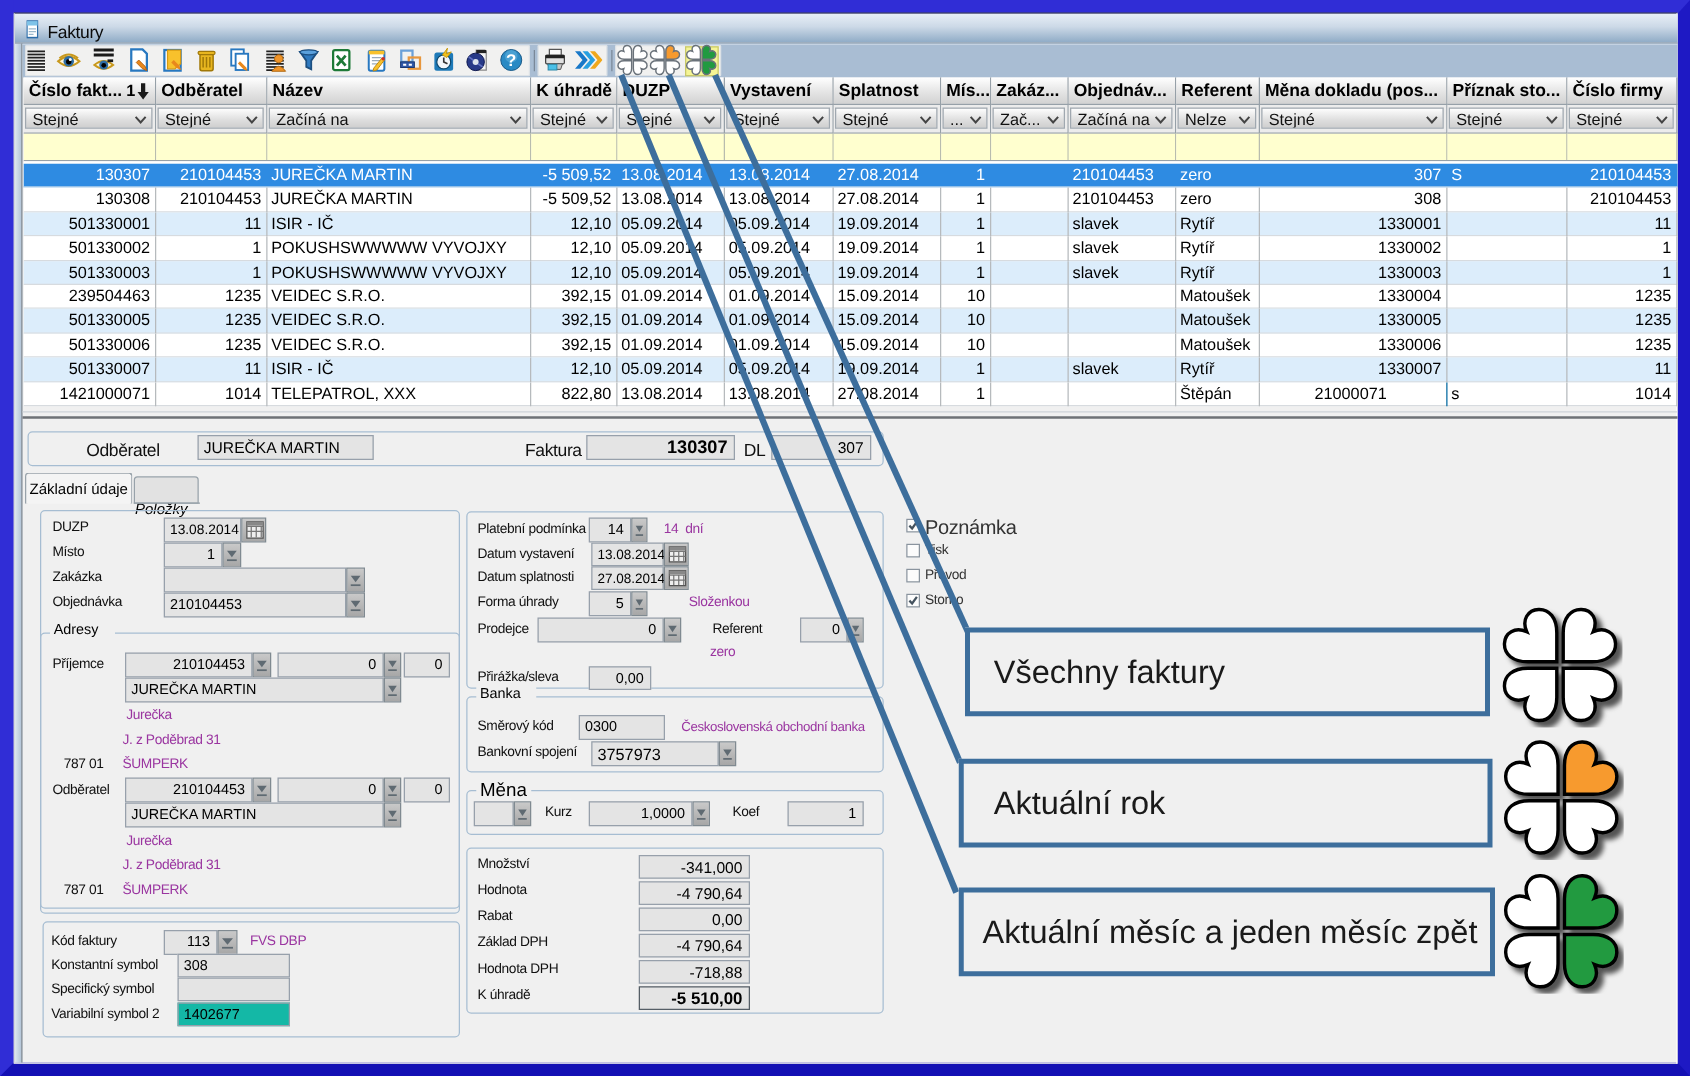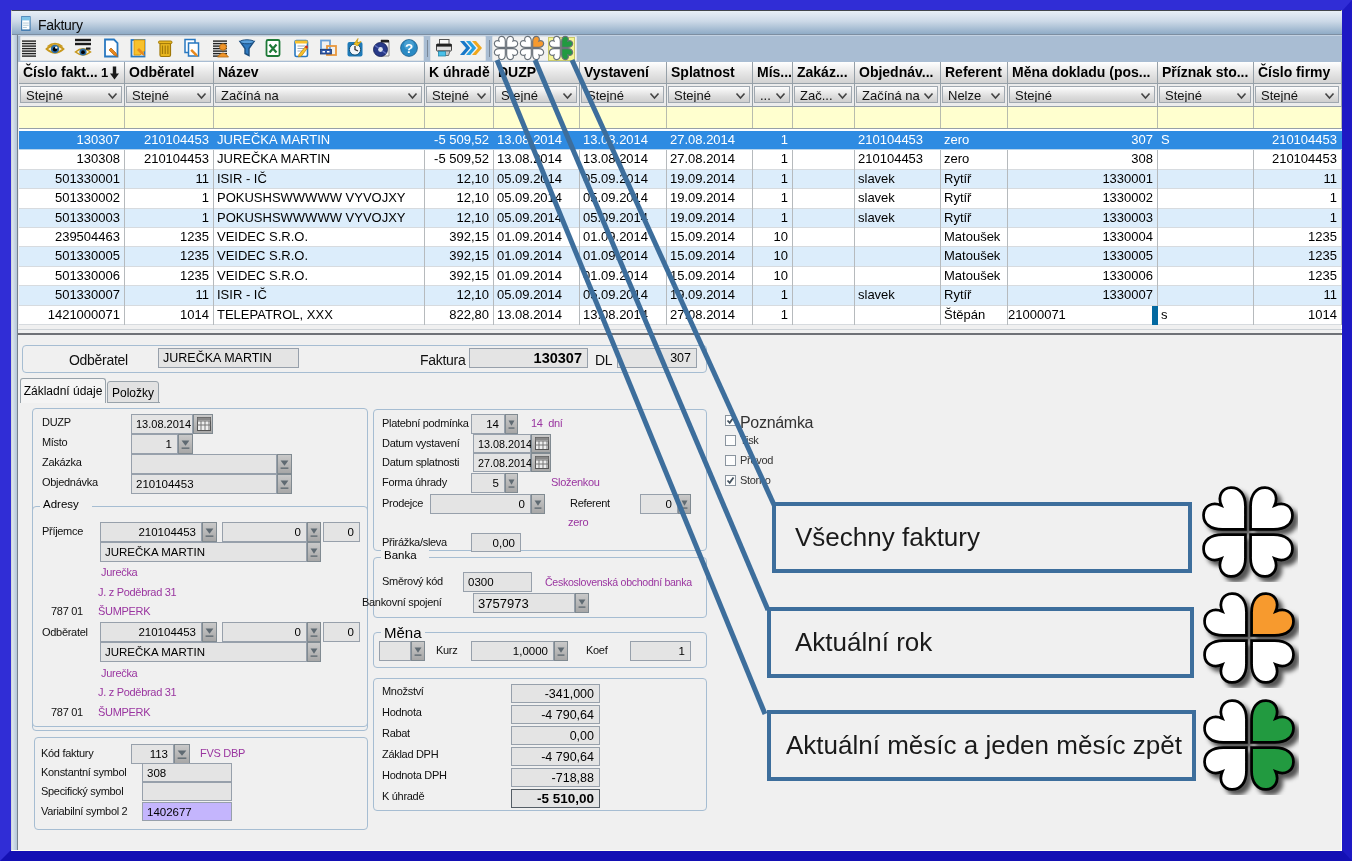--- a/index.html
+++ b/index.html
@@ -432,34 +432,34 @@
 <div class="dcell" style="left:125px;top:305.6px;width:89px;height:19.4px;color:#000;text-align:right;padding-right:4px;border-right:1px solid #b6babd;">1014</div>
 <div class="dcell" style="left:214px;top:305.6px;width:211px;height:19.4px;color:#000;text-align:left;padding-left:3px;border-right:1px solid #b6babd;">TELEPATROL, XXX</div>
 <div class="dcell" style="left:425px;top:305.6px;width:69px;height:19.4px;color:#000;text-align:right;padding-right:4px;border-right:1px solid #b6babd;">822,80</div>
 <div class="dcell" style="left:494px;top:305.6px;width:86px;height:19.4px;color:#000;text-align:left;padding-left:3px;border-right:1px solid #b6babd;">13.08.2014</div>
 <div class="dcell" style="left:580px;top:305.6px;width:87px;height:19.4px;color:#000;text-align:left;padding-left:3px;border-right:1px solid #b6babd;">13.08.2014</div>
 <div class="dcell" style="left:667px;top:305.6px;width:86px;height:19.4px;color:#000;text-align:left;padding-left:3px;border-right:1px solid #b6babd;">27.08.2014</div>
 <div class="dcell" style="left:753px;top:305.6px;width:40px;height:19.4px;color:#000;text-align:right;padding-right:4px;border-right:1px solid #b6babd;">1</div>
 <div class="dcell" style="left:793px;top:305.6px;width:62px;height:19.4px;border-right:1px solid #b6babd;"></div>
 <div class="dcell" style="left:855px;top:305.6px;width:86px;height:19.4px;border-right:1px solid #b6babd;"></div>
 <div class="dcell" style="left:941px;top:305.6px;width:67px;height:19.4px;color:#000;text-align:left;padding-left:3px;border-right:1px solid #b6babd;">Štěpán</div>
-<div class="dcell" style="left:1008px;top:305.6px;width:150px;height:19.4px;color:#000;text-align:left;padding-right:4px;border-right:6px solid #0369a1;">21000071</div>
+<div class="dcell" style="left:1008px;top:305.6px;width:150px;height:19.4px;color:#000;text-align:center;padding-right:4px;border-right:1px solid #0369a1;">21000071</div>
 <div class="dcell" style="left:1158px;top:305.6px;width:96px;height:19.4px;color:#000;text-align:left;padding-left:3px;border-right:1px solid #b6babd;">s</div>
 <div class="dcell" style="left:1254px;top:305.6px;width:88px;height:19.4px;color:#000;text-align:right;padding-right:4px;border-right:1px solid #b6babd;">1014</div>
 <div style="position:absolute;left:18px;top:329px;width:1324px;height:1px;background:#cdd2d7;"></div>
 <div style="position:absolute;left:18px;top:333px;width:1324px;height:2px;background:#6e7176;"></div>
 <div style="position:absolute;left:22px;top:345px;width:685px;height:28px;border:1px solid #a6bdd2;border-radius:4px;"></div>
 <div style="position:absolute;left:69px;top:352px;font-size:14px;letter-spacing:-0.3px;color:#101010;white-space:nowrap;">Odběratel</div>
 <div class="fld" style="left:158px;top:348px;width:141px;height:20px;background:#e4e4e4;border:1px solid #97a0ab;padding-left:4px;text-align:left;font-size:12.5px;line-height:19px;">JUREČKA MARTIN</div>
 <div style="position:absolute;left:420px;top:352px;font-size:14px;letter-spacing:-0.3px;color:#101010;white-space:nowrap;">Faktura</div>
 <div class="fld" style="left:469px;top:348px;width:119px;height:20px;background:#e4e4e4;border:1px solid #97a0ab;padding-right:5px;text-align:right;font-weight:bold;font-size:14.5px;line-height:19px;">130307</div>
 <div style="position:absolute;left:595px;top:352px;font-size:14px;letter-spacing:-0.3px;color:#101010;white-space:nowrap;">DL</div>
 <div class="fld" style="left:617px;top:348px;width:80px;height:20px;background:#e4e4e4;border:1px solid #97a0ab;padding-right:5px;text-align:right;font-size:12.5px;line-height:19px;">307</div>
 <div style="position:absolute;left:20px;top:378px;width:86px;height:25px;background:#f4f4f4;border:1px solid #98a2aa;border-bottom:none;border-radius:3px 3px 0 0;font-size:12px;text-align:center;padding-top:5px;">Základní údaje</div>
-<div style="position:absolute;left:107px;top:381px;width:52px;height:22px;background:#e2e2e2;border:1px solid #98a2aa;border-radius:3px 3px 0 0;font-size:12px;text-align:center;padding-top:4px;">Položky</div>
+<div style="position:absolute;left:107px;top:381px;width:52px;height:22px;background:#e2e2e2;border:1px solid #98a2aa;border-radius:3px 3px 0 0;font-size:12px;text-align:left;padding-top:18px;font-style:italic;">Položky</div>
 <div style="position:absolute;left:107px;top:402px;width:53px;height:1px;background:#98a2aa;"></div>
 <div style="position:absolute;left:32px;top:408px;width:336px;height:323px;border:1px solid #a6bdd2;border-radius:4px;"></div>
 <div style="position:absolute;left:42px;top:416px;font-size:11px;letter-spacing:-0.3px;color:#101010;white-space:nowrap;">DUZP</div>
 <div class="fld" style="left:131px;top:414px;width:62px;height:20px;background:#e4e4e4;border:1px solid #97a0ab;padding-left:4px;text-align:left;font-size:11px;line-height:19px;">13.08.2014</div>
 <div class="btn" style="left:193px;top:414px;width:20px;height:20px;">
     <svg width="20" height="20">
       <rect x="3.5" y="3.5" width="13" height="13" fill="#eee" stroke="#555" stroke-width="1"></rect>
       <path d="M3.5 7 H16.5 M7 7 V16 M11 7 V16 M15 7 V16 M3.5 11 H16.5" stroke="#777" stroke-width="1" fill="none"></path>
       <rect x="3.5" y="3.5" width="13" height="3" fill="#888"></rect>
     </svg>
@@ -552,21 +552,21 @@
       <path d="M3 6.0 L13 6.0 L8.0 12.0 Z" fill="#5f6a72"></path>
       <rect x="3" y="14.0" width="10" height="1.6" fill="#5f6a72"></rect>
     </svg>
   </div>
 <div style="position:absolute;left:200px;top:747px;font-size:11px;letter-spacing:-0.3px;color:#9a35a0;white-space:nowrap;">FVS DBP</div>
 <div style="position:absolute;left:41px;top:766px;font-size:11px;letter-spacing:-0.3px;color:#101010;white-space:nowrap;">Konstantní symbol</div>
 <div class="fld" style="left:142px;top:763px;width:90px;height:19px;background:#e4e4e4;border:1px solid #97a0ab;padding-left:4px;text-align:left;font-size:11.5px;line-height:18px;">308</div>
 <div style="position:absolute;left:41px;top:785px;font-size:11px;letter-spacing:-0.3px;color:#101010;white-space:nowrap;">Specifický symbol</div>
 <div class="fld" style="left:142px;top:782px;width:90px;height:19px;background:#e4e4e4;border:1px solid #97a0ab;padding-left:4px;text-align:left;font-size:11.5px;line-height:18px;"></div>
 <div style="position:absolute;left:41px;top:805px;font-size:11px;letter-spacing:-0.3px;color:#101010;white-space:nowrap;">Variabilní symbol 2</div>
-<div class="fld" style="left:142px;top:802px;width:90px;height:19px;background:#c4b5fd;border:1px solid #97a0ab;padding-left:4px;text-align:left;font-size:11.5px;line-height:18px;">1402677</div>
+<div class="fld" style="left:142px;top:802px;width:90px;height:19px;background:#14b8a6;border:1px solid #97a0ab;padding-left:4px;text-align:left;font-size:11.5px;line-height:18px;">1402677</div>
 <div style="position:absolute;left:373px;top:409px;width:334px;height:142px;border:1px solid #a6bdd2;border-radius:4px;"></div>
 <div style="position:absolute;left:382px;top:417px;font-size:11px;letter-spacing:-0.3px;color:#101010;white-space:nowrap;">Platební podmínka</div>
 <div class="fld" style="left:471px;top:414px;width:34px;height:20px;background:#e4e4e4;border:1px solid #97a0ab;padding-right:5px;text-align:right;font-size:11.5px;line-height:19px;">14</div>
 <div class="btn" style="left:505px;top:414px;width:13px;height:20px;">
     <svg width="13" height="20" viewBox="0 0 13 20">
       <path d="M3 6.0 L10 6.0 L6.5 12.0 Z" fill="#5f6a72"></path>
       <rect x="3" y="14.0" width="7" height="1.6" fill="#5f6a72"></rect>
     </svg>
   </div>
 <div style="position:absolute;left:531px;top:417px;font-size:11px;letter-spacing:-0.3px;color:#9a35a0;white-space:nowrap;">14&nbsp; dní</div>
@@ -614,21 +614,21 @@
     </svg>
   </div>
 <div style="position:absolute;left:568px;top:516px;font-size:11px;letter-spacing:-0.3px;color:#9a35a0;white-space:nowrap;">zero</div>
 <div style="position:absolute;left:382px;top:536px;font-size:11px;letter-spacing:-0.3px;color:#101010;white-space:nowrap;">Přirážka/sleva</div>
 <div class="fld" style="left:471px;top:533px;width:50px;height:19px;background:#e4e4e4;border:1px solid #97a0ab;padding-right:5px;text-align:right;font-size:11.5px;line-height:18px;">0,00</div>
 <div style="position:absolute;left:373px;top:557px;width:334px;height:61px;border:1px solid #a6bdd2;border-radius:4px;"></div>
 <div style="position:absolute;left:381px;top:549px;width:48px;height:14px;background:#f0f0f0;font-size:11.5px;padding:0 3px;">Banka</div>
 <div style="position:absolute;left:382px;top:575px;font-size:11px;letter-spacing:-0.3px;color:#101010;white-space:nowrap;">Směrový kód</div>
 <div class="fld" style="left:463px;top:572px;width:69px;height:20px;background:#e4e4e4;border:1px solid #97a0ab;padding-left:4px;text-align:left;font-size:11.5px;line-height:19px;">0300</div>
 <div style="position:absolute;left:545px;top:576px;font-size:10.6px;letter-spacing:-0.3px;color:#9a35a0;white-space:nowrap;">Československá obchodní banka</div>
-<div style="position:absolute;left:362px;top:596px;font-size:11px;letter-spacing:-0.3px;color:#101010;white-space:nowrap;">Bankovní spojení</div>
+<div style="position:absolute;left:382px;top:596px;font-size:11px;letter-spacing:-0.3px;color:#101010;white-space:nowrap;">Bankovní spojení</div>
 <div class="fld" style="left:473px;top:593px;width:102px;height:20px;background:#e4e4e4;border:1px solid #97a0ab;padding-left:4px;text-align:left;font-size:13px;line-height:19px;">3757973</div>
 <div class="btn" style="left:575px;top:593px;width:14px;height:20px;">
     <svg width="14" height="20" viewBox="0 0 14 20">
       <path d="M3 6.0 L11 6.0 L7.0 12.0 Z" fill="#5f6a72"></path>
       <rect x="3" y="14.0" width="8" height="1.6" fill="#5f6a72"></rect>
     </svg>
   </div>
 <div style="position:absolute;left:373px;top:632px;width:334px;height:36px;border:1px solid #a6bdd2;border-radius:4px;"></div>
 <div style="position:absolute;left:381px;top:624px;width:44px;height:14px;background:#f0f0f0;font-size:15px;padding:0 3px;">Měna</div>
 <div class="fld" style="left:379px;top:641px;width:32px;height:20px;background:#e4e4e4;border:1px solid #97a0ab;padding-left:4px;text-align:left;font-size:11.5px;line-height:19px;"></div>

